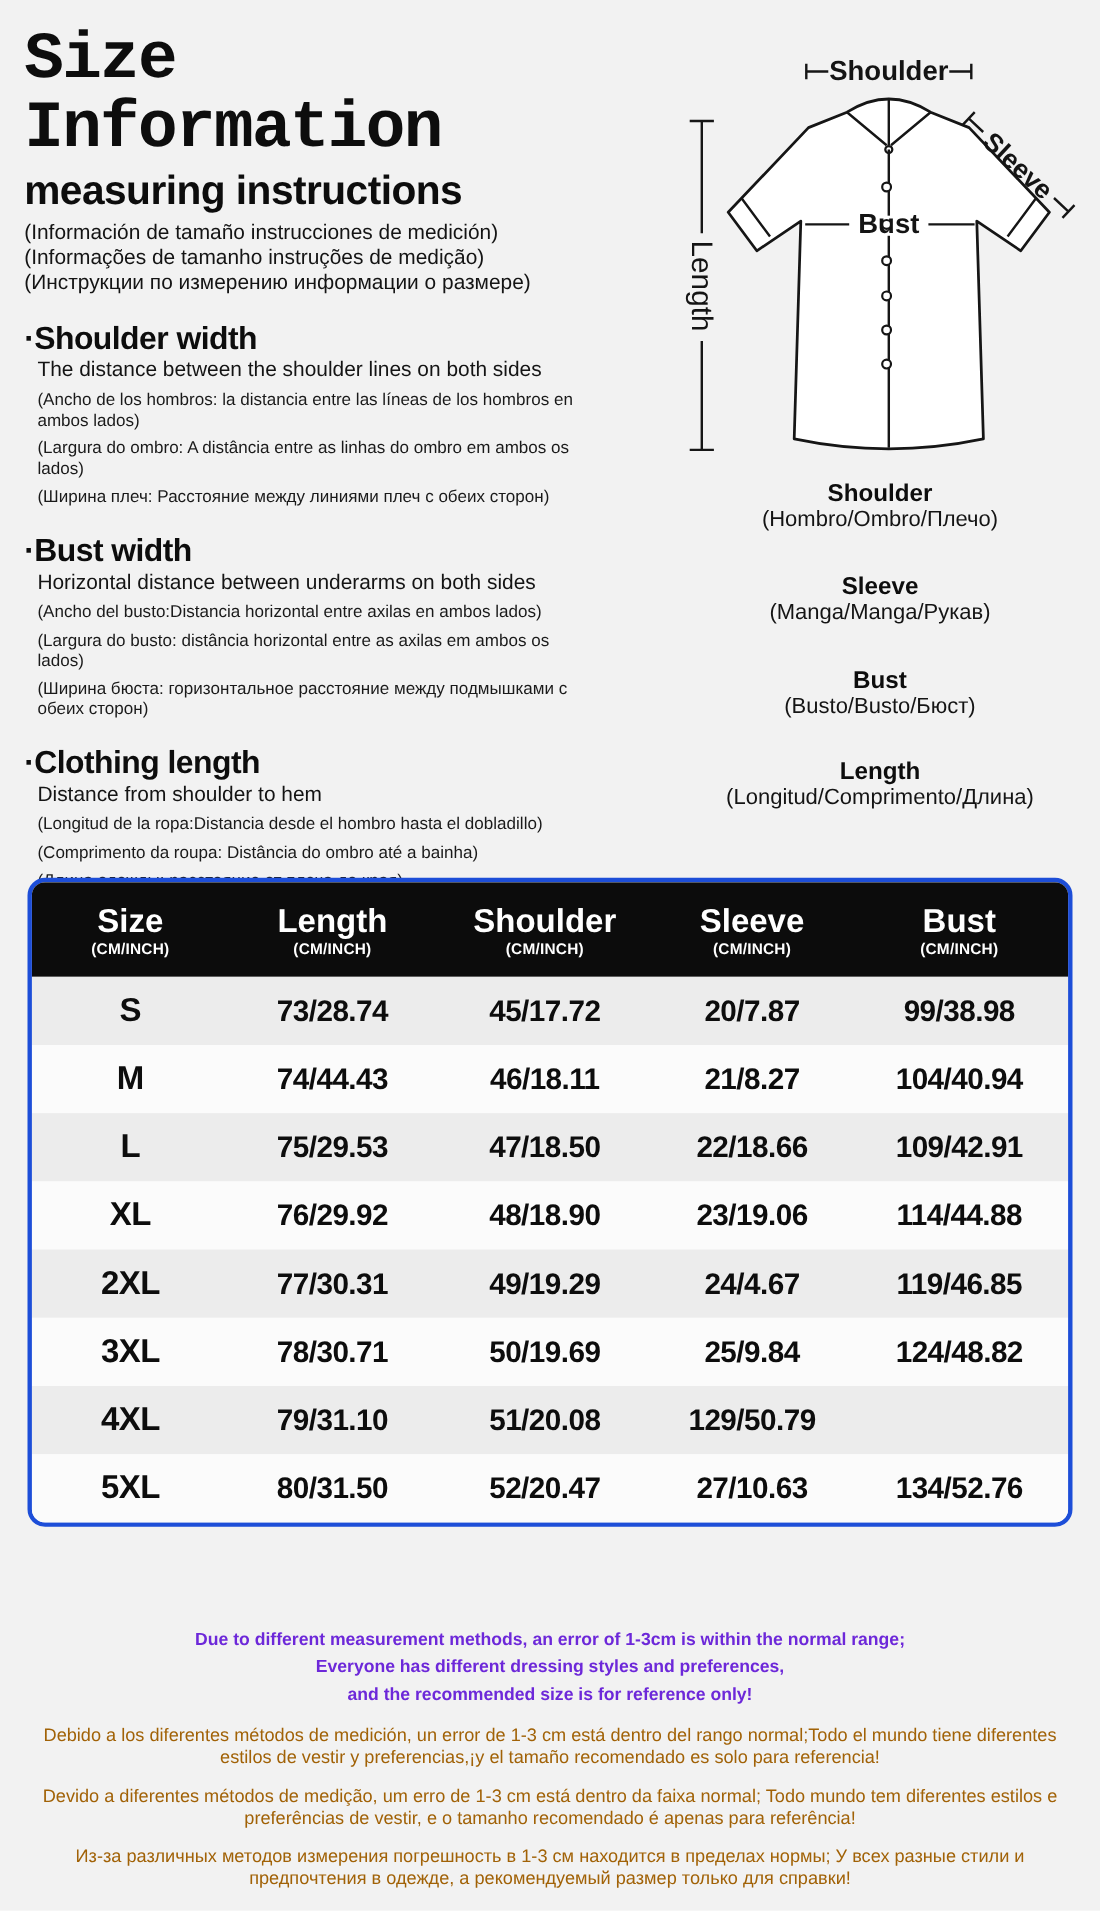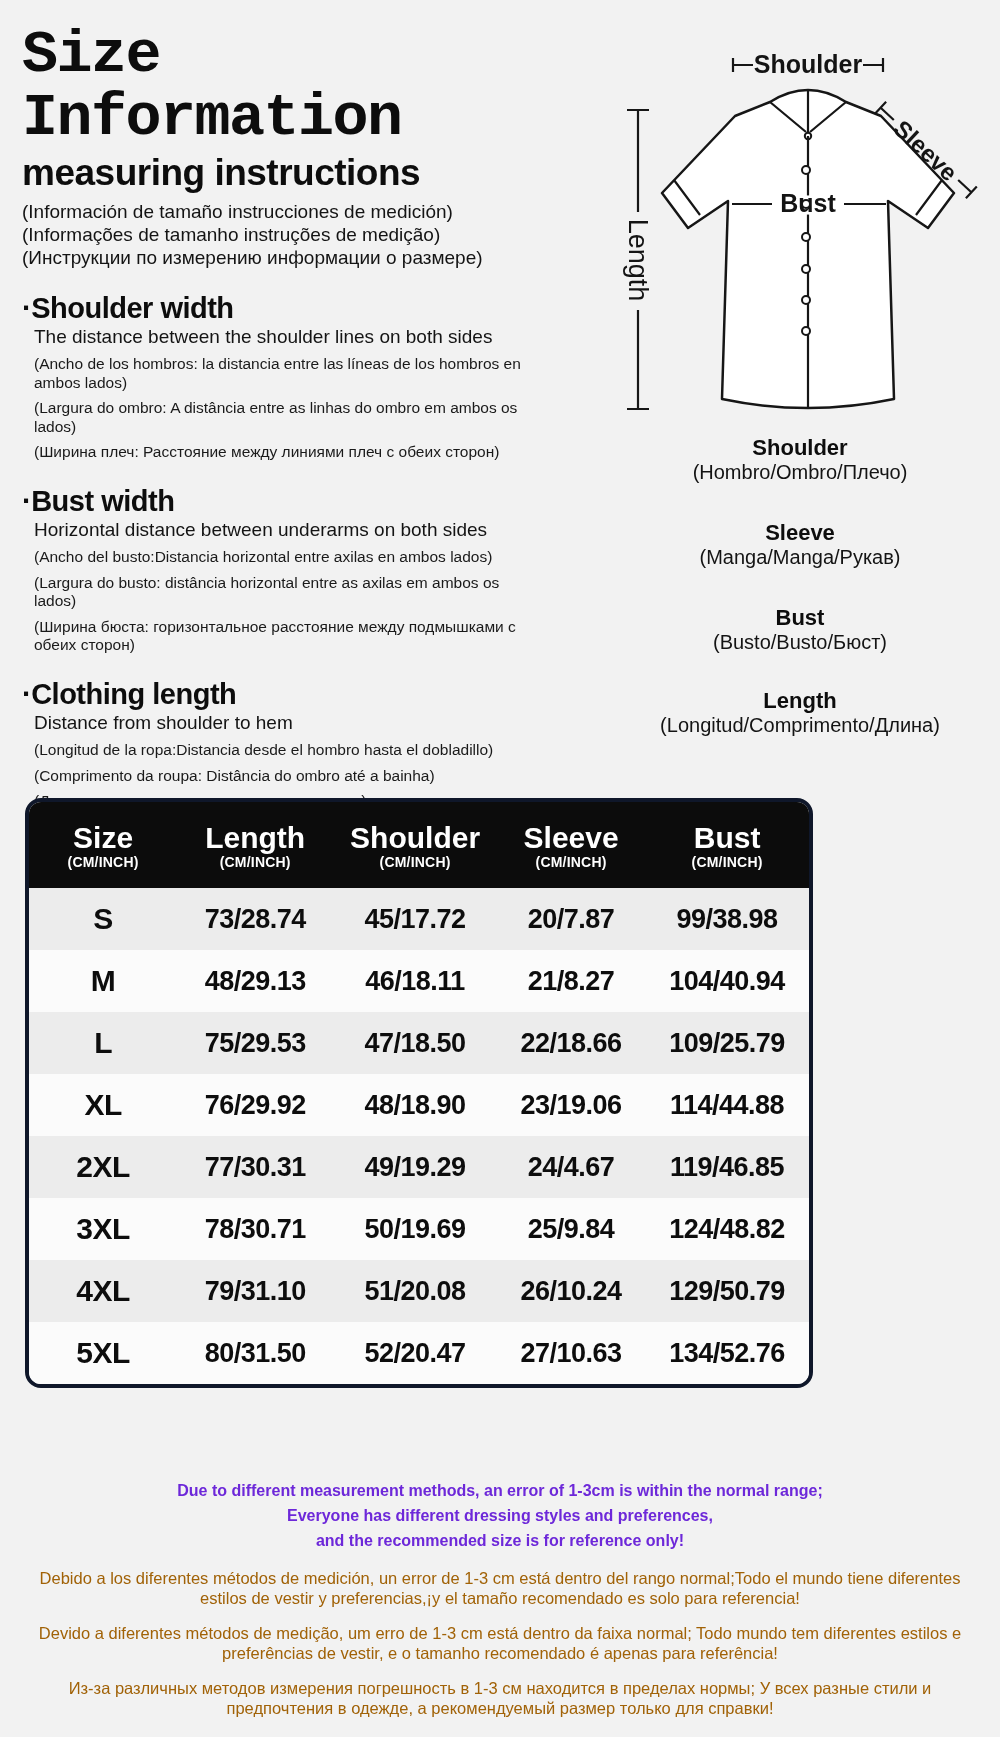--- a/index.html
+++ b/index.html
@@ -16,22 +16,22 @@
   .sec-desc{font-size:19px;line-height:23px;margin:2px 0 4px 12px;color:#141414;}
   .sec-small{font-size:15.5px;line-height:18.5px;margin:7px 0 0 12px;color:#1a1a1a;}
 
   
   .diagram{position:absolute;left:550px;top:28px;width:450px;height:400px;}
   .legend-item{position:absolute;left:580px;width:440px;text-align:center;}
   .legend-term{font-size:22px;font-weight:700;line-height:24px;color:#0d0d0d;}
   .legend-tr{font-size:20px;line-height:24px;color:#141414;}
 
   
-  .size-table{position:absolute;left:25px;top:798px;width:788px;height:590px;
-    border:4px solid #0f172a;border-radius:16px;overflow:hidden;background:#fbfbfb;box-sizing:border-box;}
+  .size-table{position:absolute;left:25px;top:798px;width:950px;height:590px;
+    border:4px solid #1d4ed8;border-radius:16px;overflow:hidden;background:#fbfbfb;box-sizing:border-box;}
   .thead{display:grid;grid-template-columns:19% 20% 21% 19% 21%;background:#0c0c0c;color:#fff;height:86px;}
   .hcell{display:flex;flex-direction:column;align-items:center;justify-content:center;padding-top:2px;}
   .htitle{font-size:30px;font-weight:700;line-height:33px;}
   .hunit{font-size:14px;font-weight:700;line-height:17px;letter-spacing:0.2px;}
   .trow{display:grid;grid-template-columns:19% 20% 21% 19% 21%;height:62px;background:#fbfbfb;}
   .trow.alt{background:#ececec;}
   .cell{display:flex;align-items:center;justify-content:center;font-size:27px;font-weight:700;letter-spacing:-0.5px;color:#0d0d0d;}
   .cell.size{font-size:30px;}
 
   
@@ -161,31 +161,31 @@
 
     <div class="trow alt">
       <div class="cell size">S</div>
       <div class="cell">73/28.74</div>
       <div class="cell">45/17.72</div>
       <div class="cell">20/7.87</div>
       <div class="cell">99/38.98</div>
     </div>
     <div class="trow">
       <div class="cell size">M</div>
-      <div class="cell">48/29.13</div>
+      <div class="cell">74/44.43</div>
       <div class="cell">46/18.11</div>
       <div class="cell">21/8.27</div>
       <div class="cell">104/40.94</div>
     </div>
     <div class="trow alt">
       <div class="cell size">L</div>
       <div class="cell">75/29.53</div>
       <div class="cell">47/18.50</div>
       <div class="cell">22/18.66</div>
-      <div class="cell">109/25.79</div>
+      <div class="cell">109/42.91</div>
     </div>
     <div class="trow">
       <div class="cell size">XL</div>
       <div class="cell">76/29.92</div>
       <div class="cell">48/18.90</div>
       <div class="cell">23/19.06</div>
       <div class="cell">114/44.88</div>
     </div>
     <div class="trow alt">
       <div class="cell size">2XL</div>
@@ -198,21 +198,20 @@
       <div class="cell size">3XL</div>
       <div class="cell">78/30.71</div>
       <div class="cell">50/19.69</div>
       <div class="cell">25/9.84</div>
       <div class="cell">124/48.82</div>
     </div>
     <div class="trow alt">
       <div class="cell size">4XL</div>
       <div class="cell">79/31.10</div>
       <div class="cell">51/20.08</div>
-      <div class="cell">26/10.24</div>
       <div class="cell">129/50.79</div>
     </div>
     <div class="trow">
       <div class="cell size">5XL</div>
       <div class="cell">80/31.50</div>
       <div class="cell">52/20.47</div>
       <div class="cell">27/10.63</div>
       <div class="cell">134/52.76</div>
     </div>
   </div>

